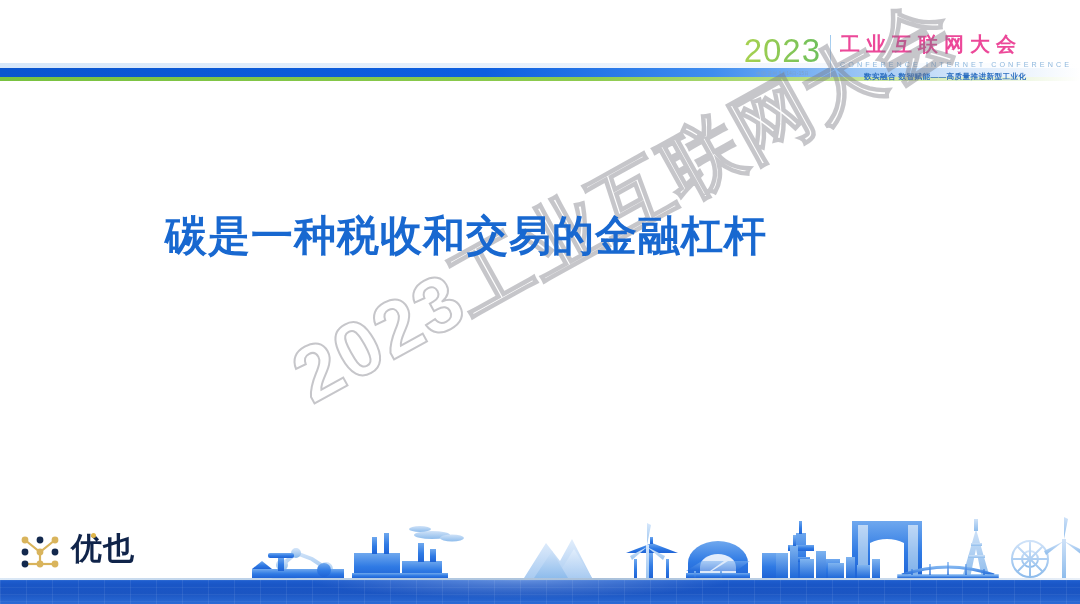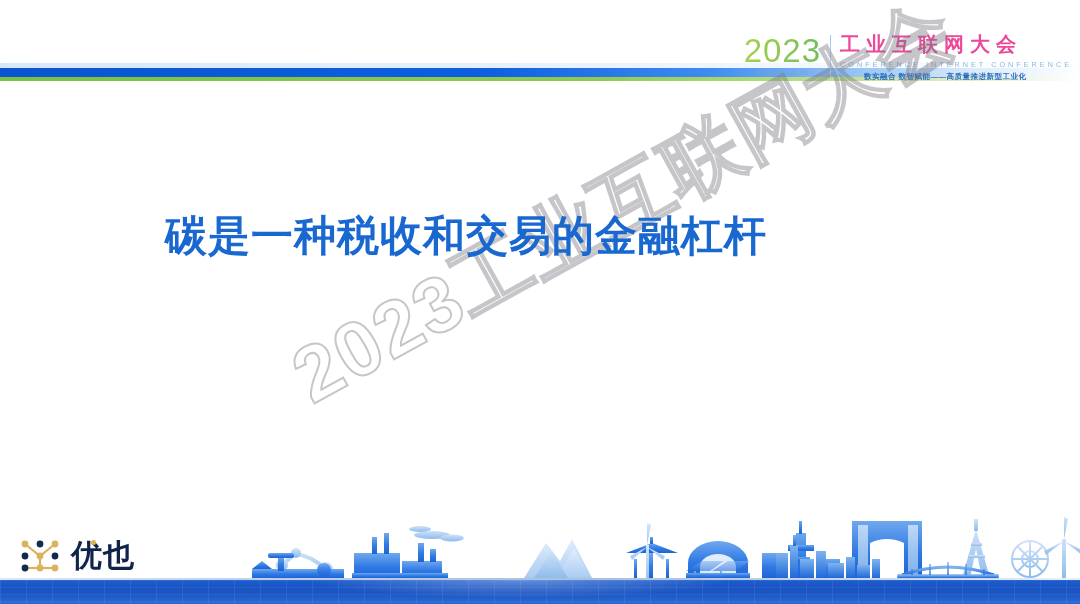--- a/index.html
+++ b/index.html
@@ -110,21 +110,21 @@
   }
   .shore{
     position:absolute;left:0;bottom:23px;width:1080px;height:3px;
     background:linear-gradient(to right,#d8e6f5 0%,#b8cfe8 20%,#9fb9d6 55%,#c6d8ec 85%,#e7eef7 100%);
     opacity:.9;
   }
 
   
   .brand{
     position:absolute;left:18px;bottom:24px;height:48px;
-    display:flex;align-items:center;
+    display:flex;align-items:flex-start;
   }
   .brand-mark{width:46px;height:40px;margin-right:7px;}
   .brand-name{
     font-size:31px;font-weight:700;letter-spacing:1px;color:#10244a;
     line-height:34px;position:relative;
     font-family:"Liberation Sans","DejaVu Sans",sans-serif;
   }
   .brand-dot{
     position:absolute;left:20px;top:1px;width:5px;height:5px;
     border-radius:50%;background:#e0b64a;

